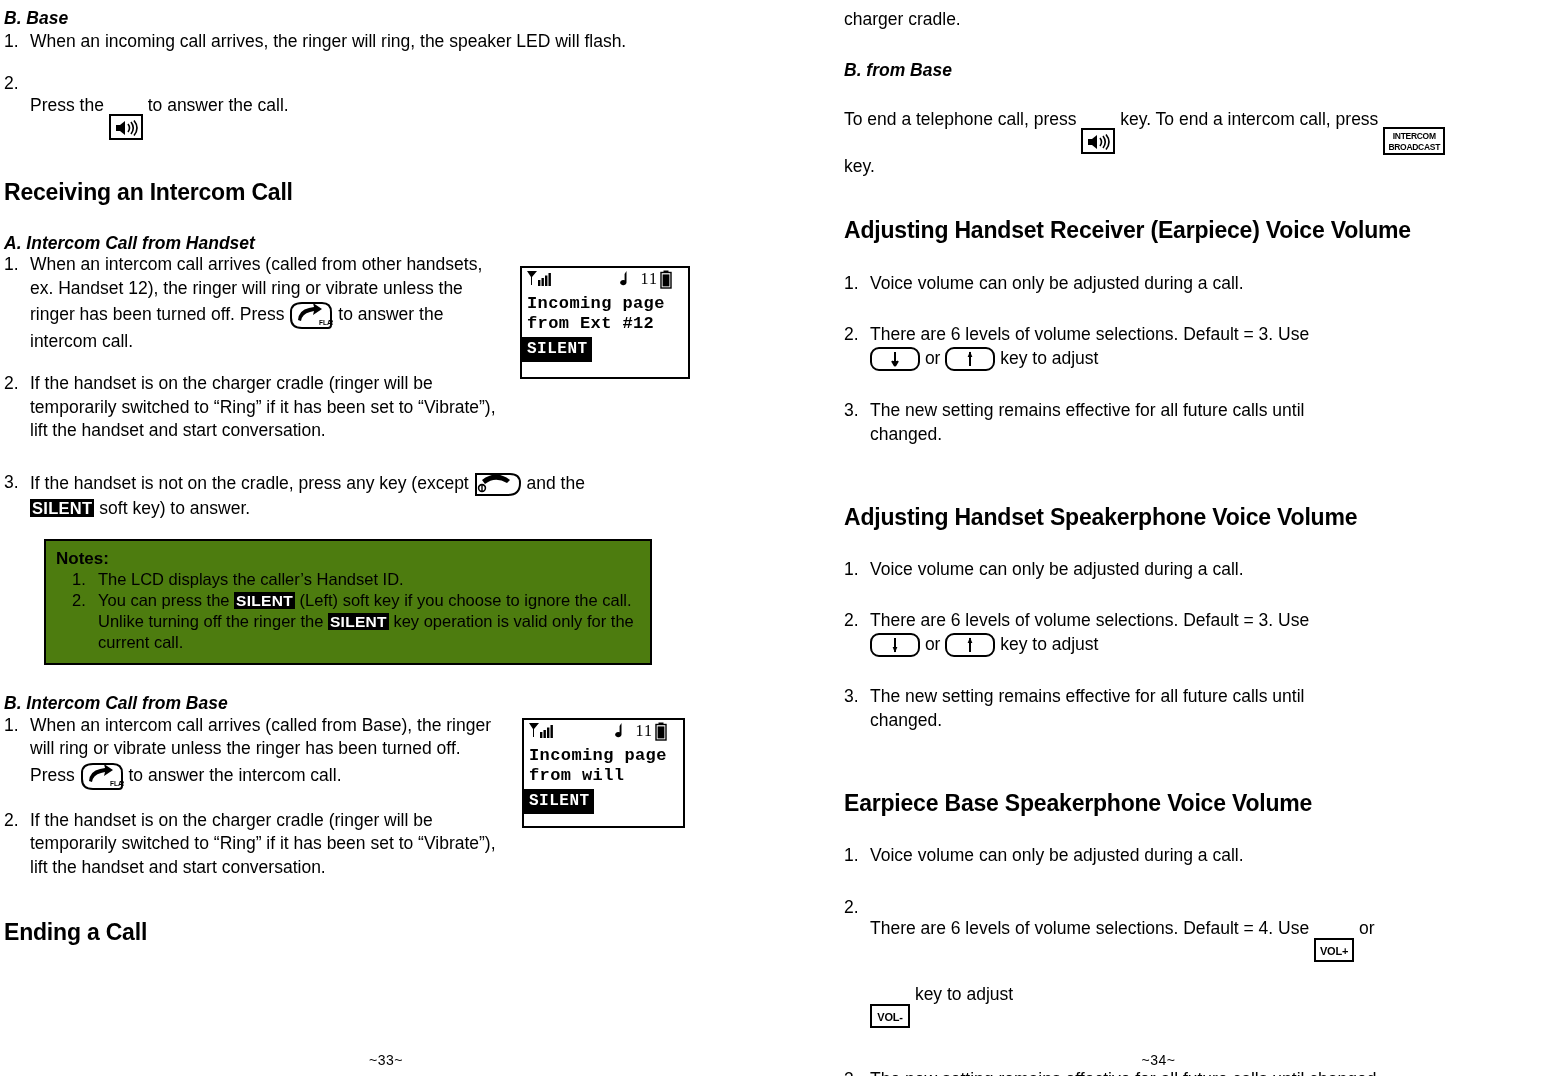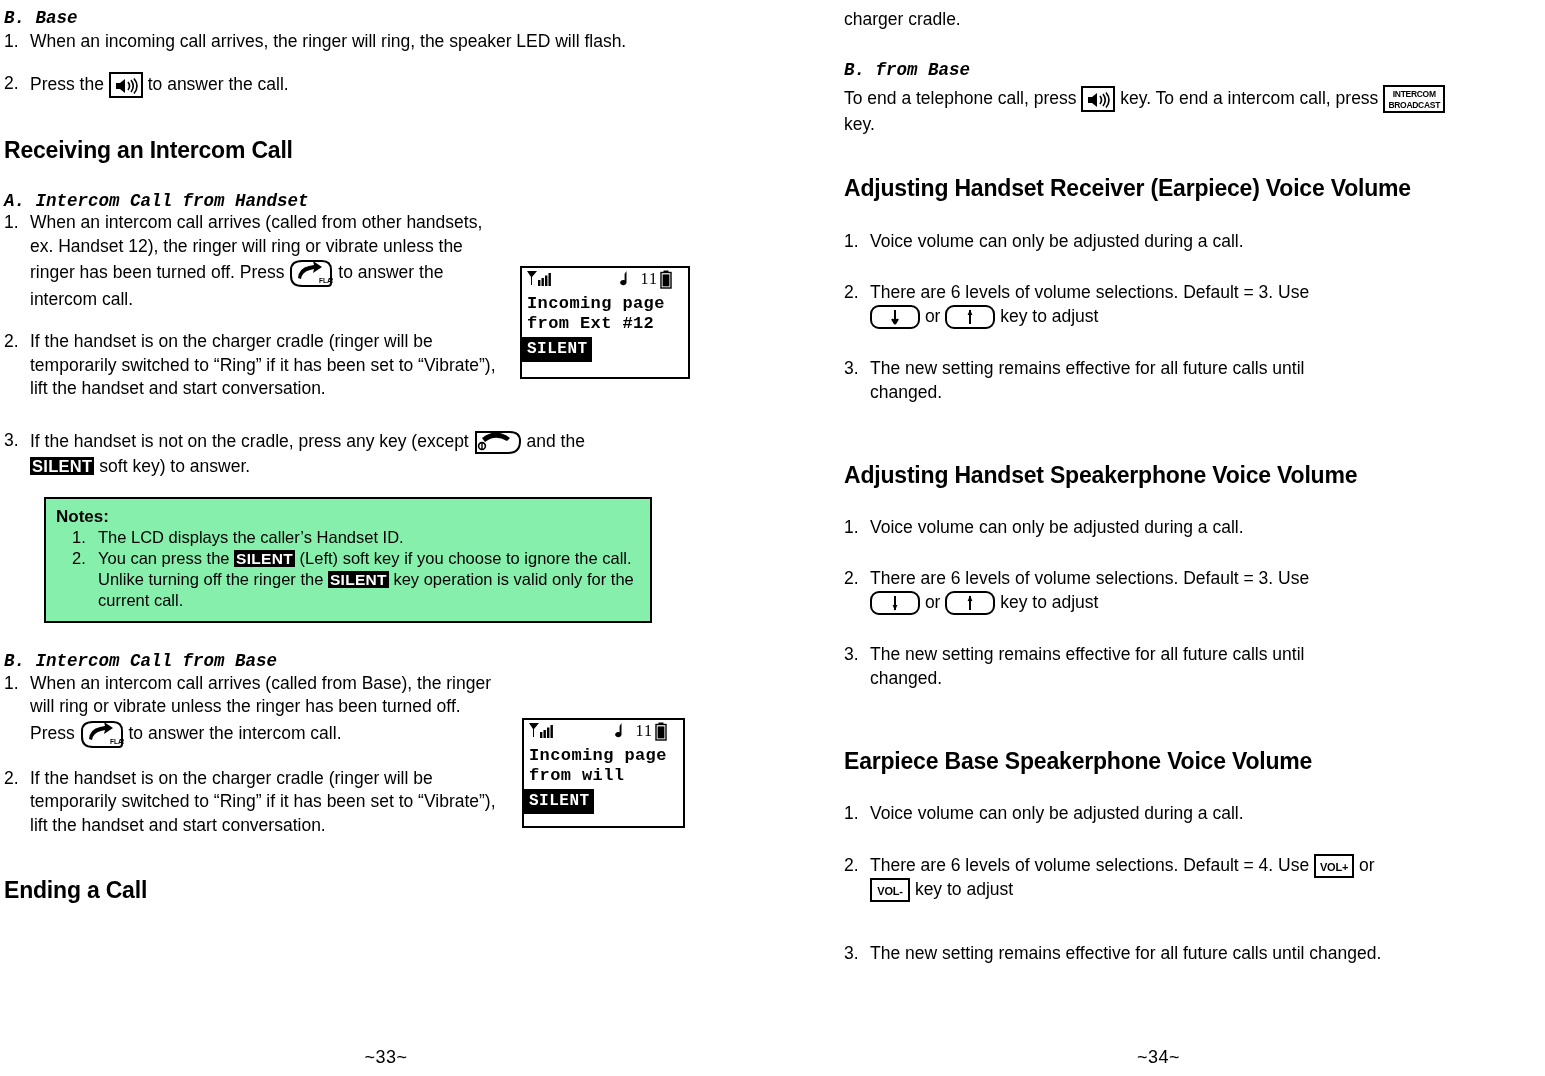--- a/index.html
+++ b/index.html
@@ -32,21 +32,20 @@
     margin: 0;
     letter-spacing: -0.2px;
     line-height: 1.1;
   }
   h3.subsection {
     font-size: 17.5px;
     font-weight: bold;
     font-style: italic;
     margin: 0;
     line-height: 1.15;
-    font-family: Liberation Mono, monospace;
   }
   p.body, li.body {
     font-size: 17.5px;
     line-height: 1.35;
     margin: 0;
   }
   .nrow {
     display: flex;
     font-size: 17.5px;
     line-height: 1.35;
@@ -63,20 +62,21 @@
   .gap-xl { height: 40px; }
 
   
   .key {
     display: inline-block;
     border: 2px solid #000;
     vertical-align: middle;
     position: relative;
     background: #fff;
     line-height: 0;
+    margin-top: 42px;
   }
   .key-spk { width: 34px; height: 26px; }
   .key-spk svg { display:block; margin: 2px auto 0; }
 
   .key-intercom {
     width: 62px; height: 28px;
     border-width: 2px;
     text-align: center;
     line-height: 1.0;
     padding-top: 2px;
@@ -132,21 +132,21 @@
     color: #fff;
     padding: 0 2px;
     font-weight: bold;
     font-size: 16.5px;
     letter-spacing: 0.3px;
   }
 
   
   .notes {
     border: 2px solid #000;
-    background: #86efac;
+    background: #4d7c0f;
     padding: 8px 10px 10px 10px;
     margin: 0;
   }
   .notes .title { font-size: 17px; font-weight: bold; line-height: 1.2; }
   .notes .nrow { font-size: 16.5px; line-height: 1.28; }
   .notes .nrow > .num { min-width: 42px; padding-left: 16px; }
   .notes .inv { font-size: 15.5px; }
 
   
   .lcd {
@@ -189,21 +189,21 @@
 
   .status-gap { flex: 1 1 auto; }
 
   
   .float-lcd { position: absolute; }
 
   
   .folio {
     position: absolute;
     bottom: 8px;
-    font-size: 18px;
+    font-size: 14px;
     text-align: center;
     width: 100%;
     left: 0;
   }
   .folio span { letter-spacing: 0.5px; }
 </style>
 </head>
 <body>
 
 <div class="page">

